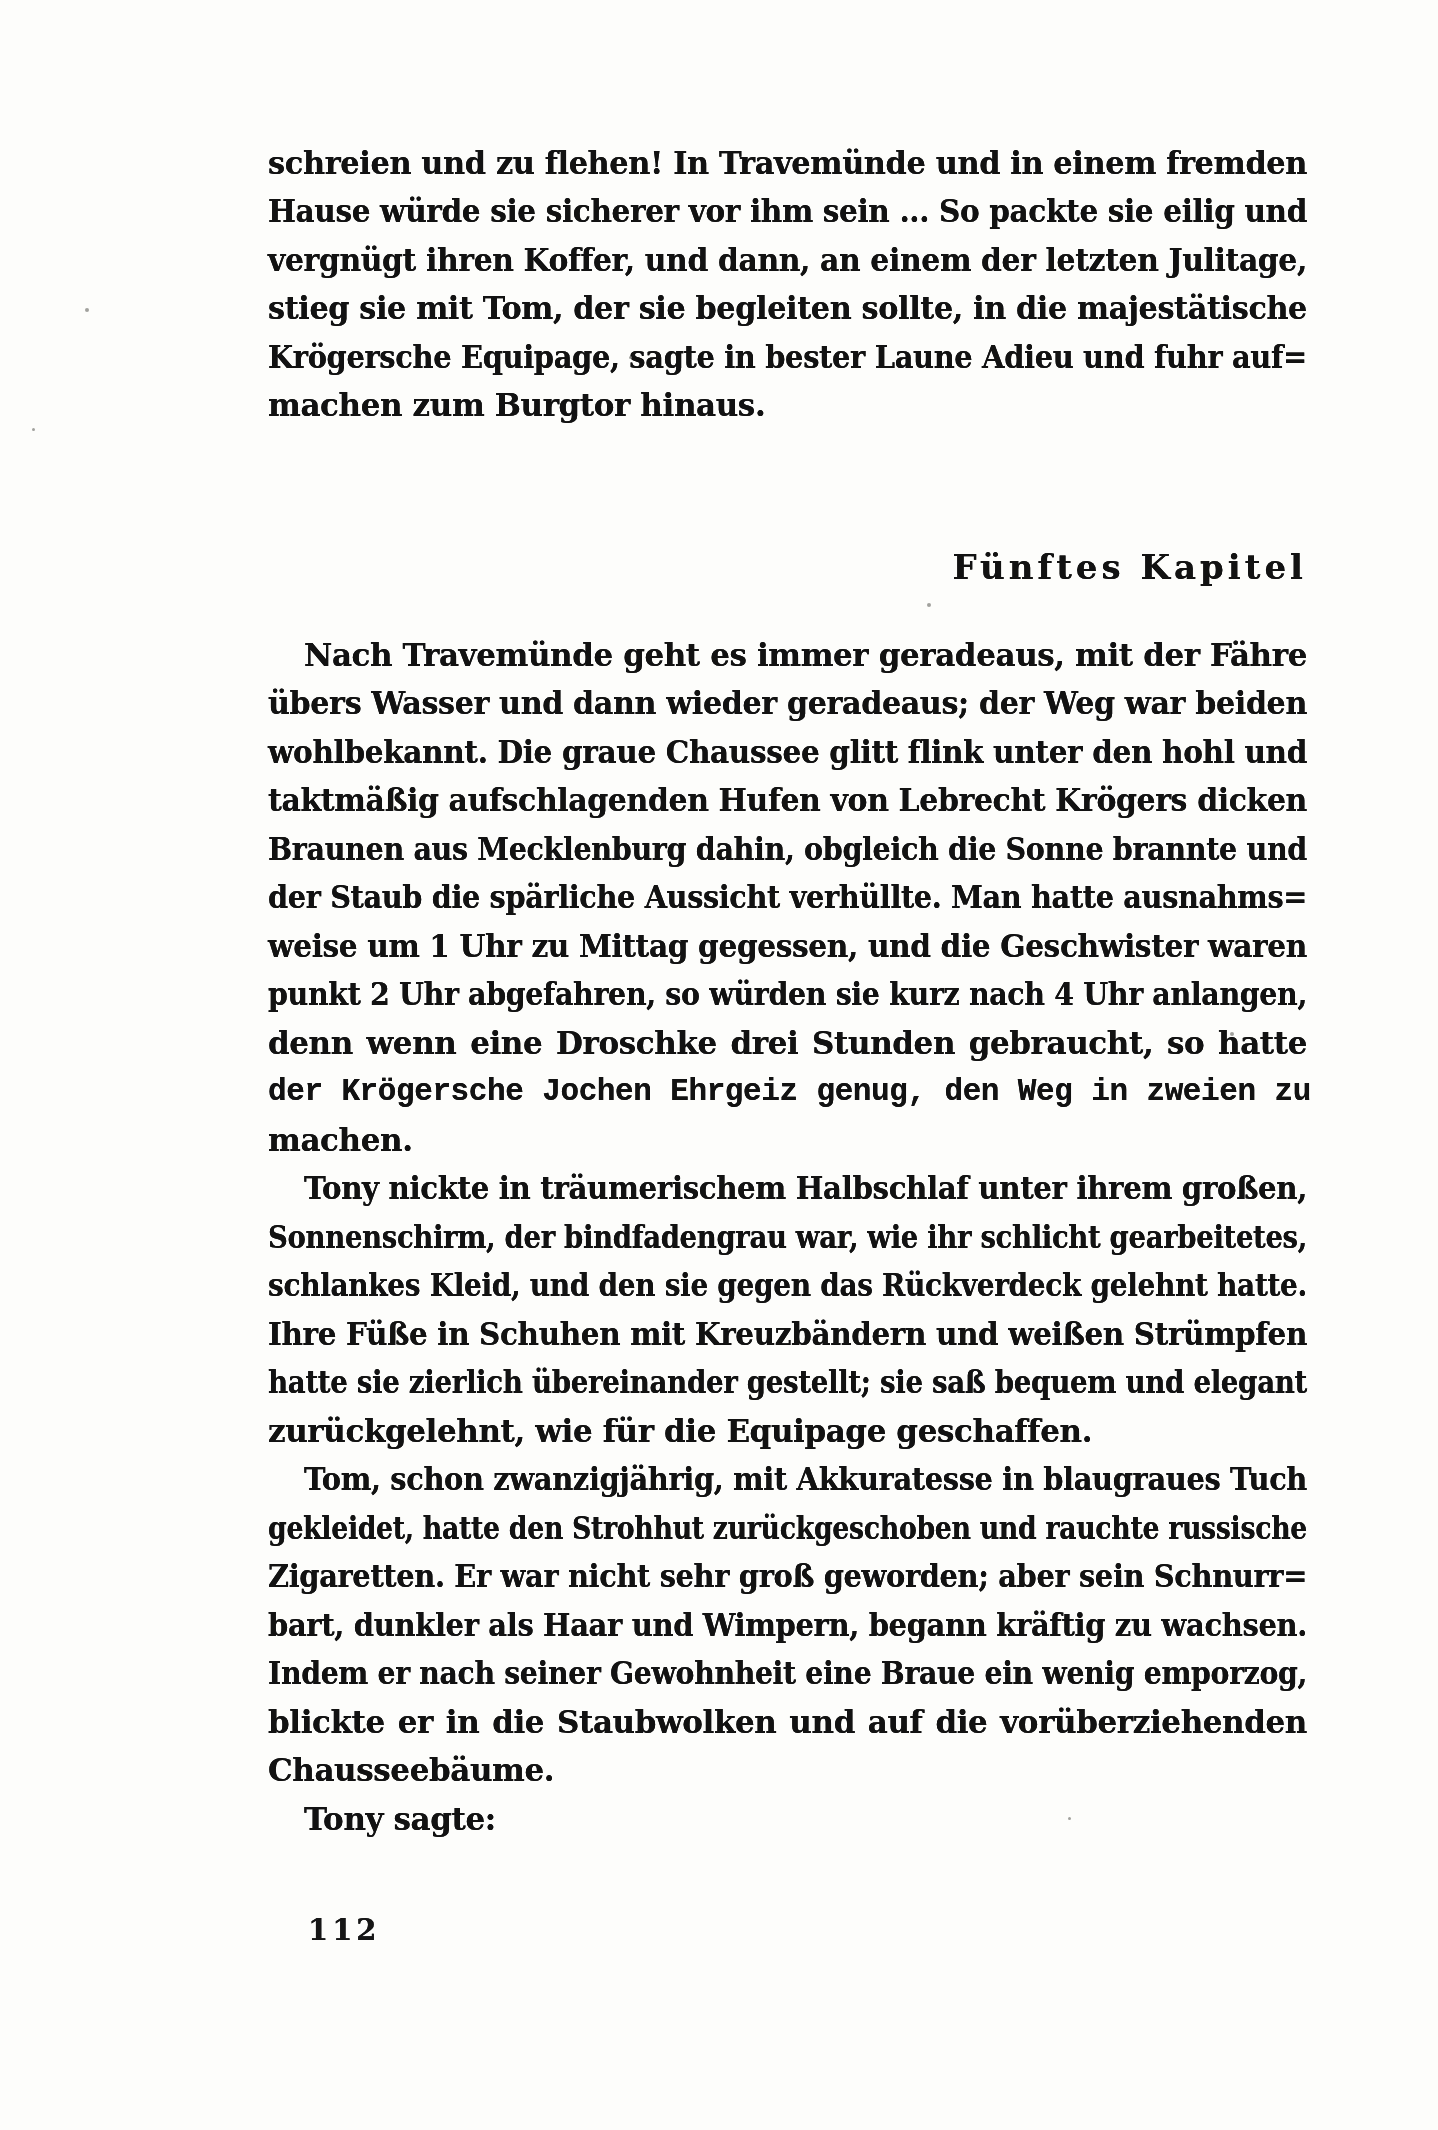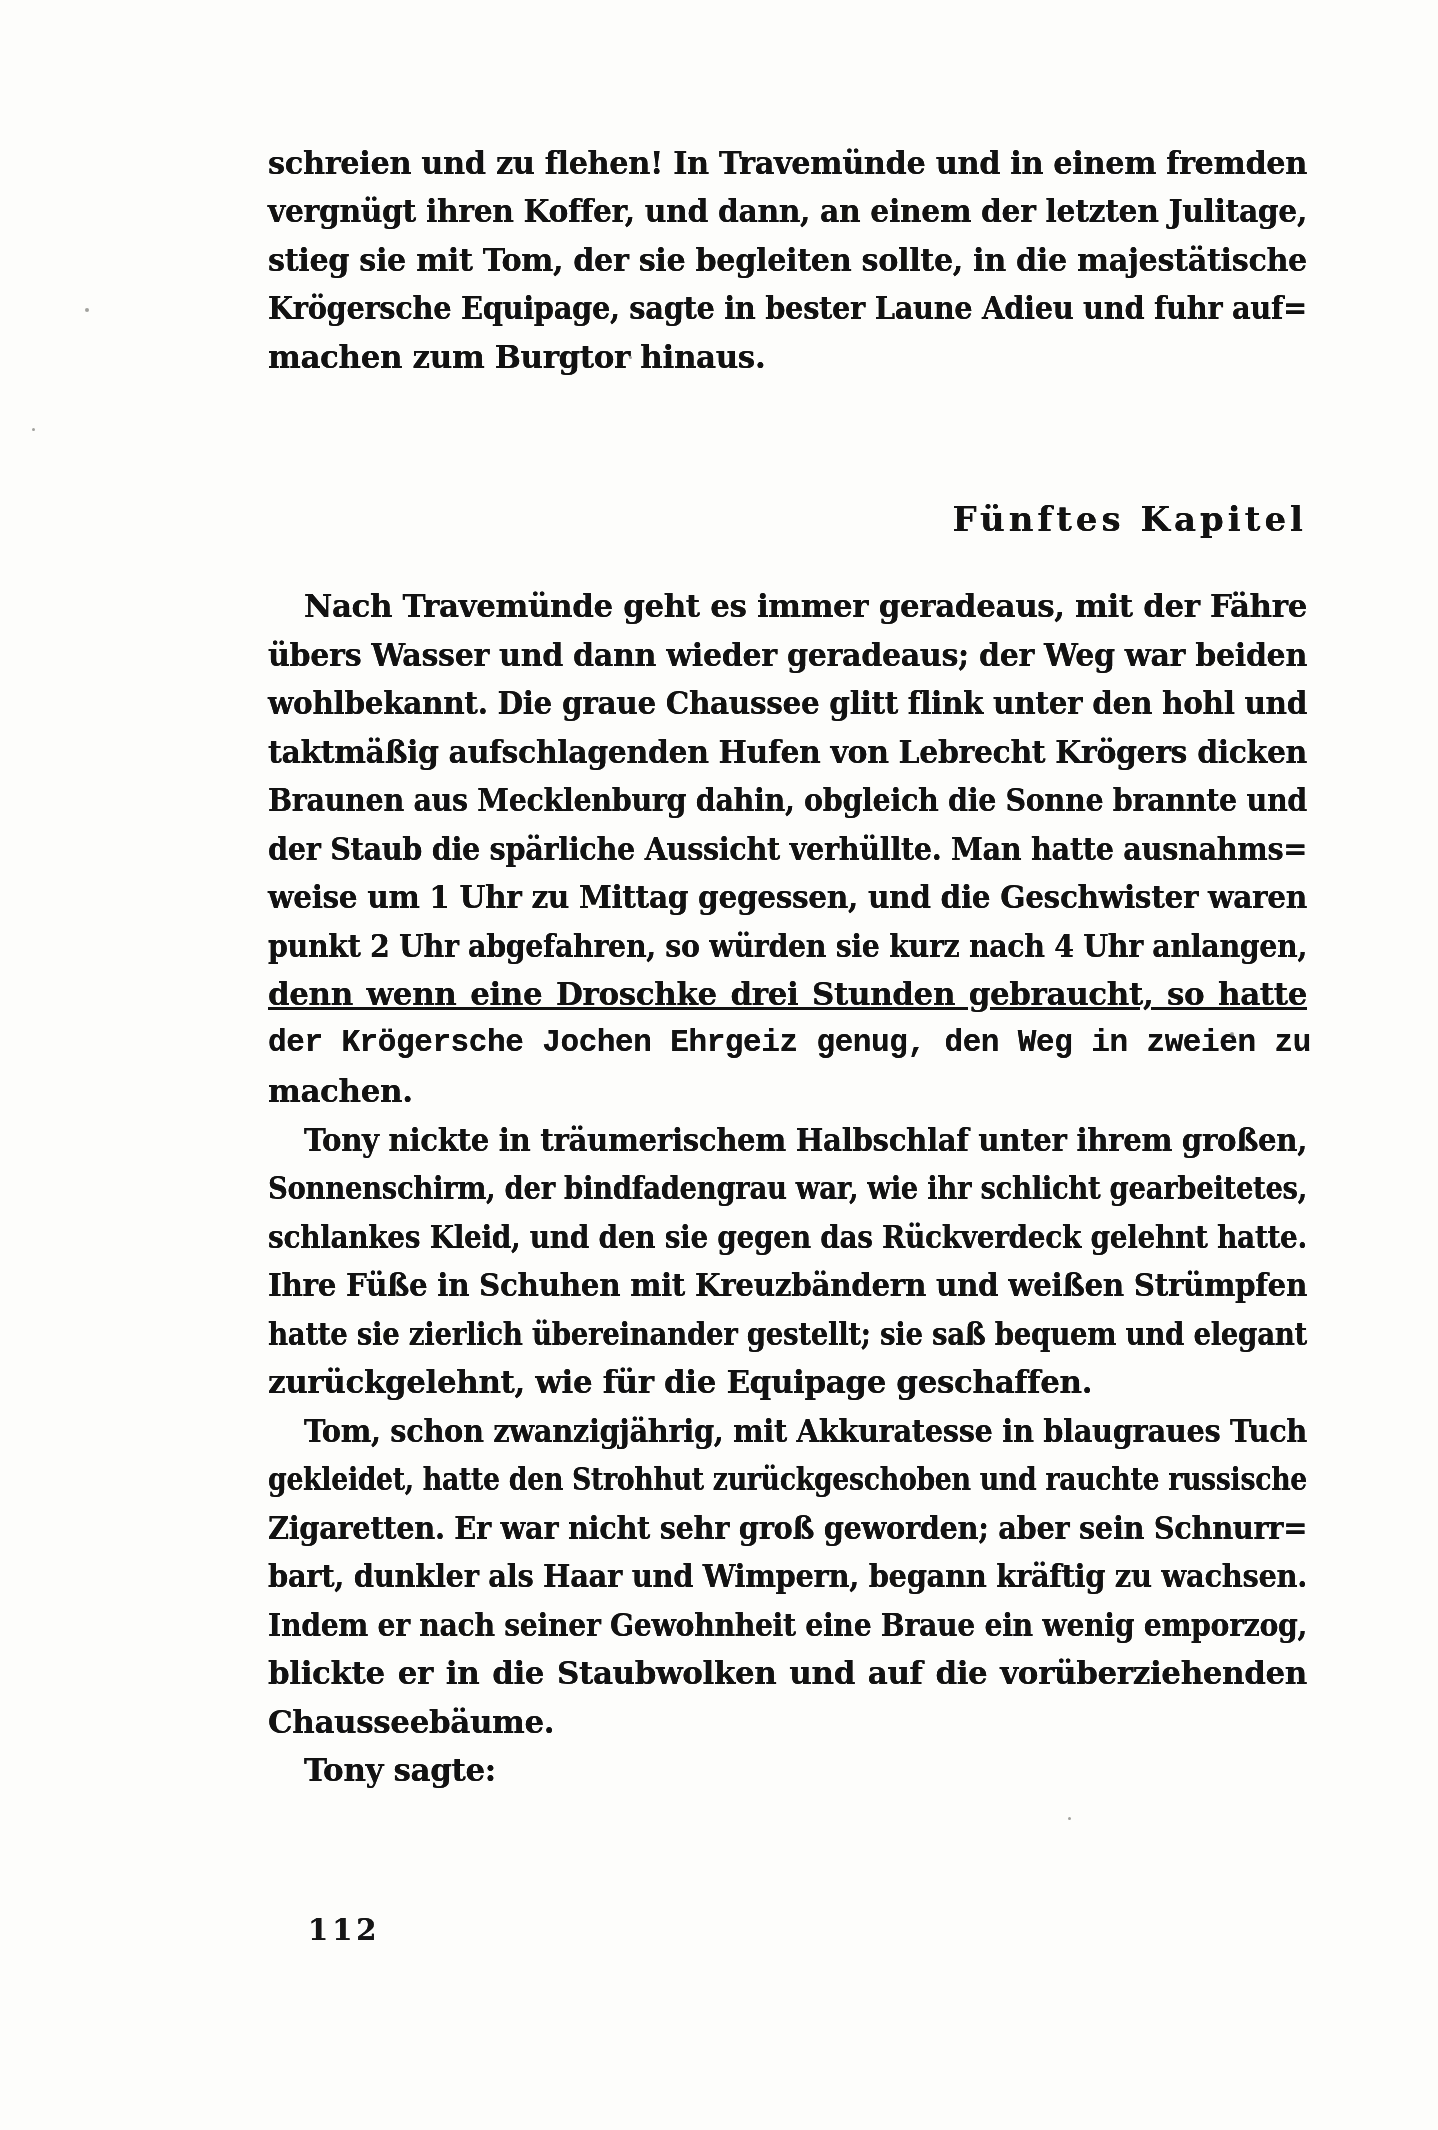--- a/index.html
+++ b/index.html
@@ -66,36 +66,37 @@
   }
 </style>
 </head>
 <body>
 
 <div class="page">
 
   <div class="text-column">
       <div class="para">
         <div class="line"><span class="line-text" style="transform-origin: left center; transform: scaleX(0.981969);">schreien und zu flehen! In Travemünde und in einem fremden</span></div>
+        <div class="line"><span class="line-text" style="transform-origin: left center; transform: scaleX(0.954141);">Hause würde sie sicherer vor ihm sein ... So packte sie eilig und</span></div>
         <div class="line"><span class="line-text" style="transform-origin: left center; transform: scaleX(0.963347);">vergnügt ihren Koffer, und dann, an einem der letzten Julitage,</span></div>
         <div class="line"><span class="line-text" style="transform-origin: left center; transform: scaleX(0.977882);">stieg sie mit Tom, der sie begleiten sollte, in die majestätische</span></div>
         <div class="line"><span class="line-text" style="transform-origin: left center; transform: scaleX(0.933618);">Krögersche Equipage, sagte in bester Laune Adieu und fuhr auf=</span></div>
         <div class="line"><span class="line-text">machen zum Burgtor hinaus.</span></div>
       </div>
       <div class="chapter-heading">Fünftes Kapitel</div>
       <div class="para">
         <div class="line"><span class="line-text" style="margin-left: 36px; transform-origin: left center; transform: scaleX(0.999595);">Nach Travemünde geht es immer geradeaus, mit der Fähre</span></div>
         <div class="line"><span class="line-text" style="transform-origin: left center; transform: scaleX(0.974015);">übers Wasser und dann wieder geradeaus; der Weg war beiden</span></div>
         <div class="line"><span class="line-text" style="transform-origin: left center; transform: scaleX(0.954483);">wohlbekannt. Die graue Chaussee glitt flink unter den hohl und</span></div>
         <div class="line"><span class="line-text" style="transform-origin: left center; transform: scaleX(0.966455);">taktmäßig aufschlagenden Hufen von Lebrecht Krögers dicken</span></div>
         <div class="line"><span class="line-text" style="transform-origin: left center; transform: scaleX(0.922927);">Braunen aus Mecklenburg dahin, obgleich die Sonne brannte und</span></div>
         <div class="line"><span class="line-text" style="transform-origin: left center; transform: scaleX(0.928313);">der Staub die spärliche Aussicht verhüllte. Man hatte ausnahms=</span></div>
         <div class="line"><span class="line-text" style="transform-origin: left center; transform: scaleX(0.956584);">weise um 1 Uhr zu Mittag gegessen, und die Geschwister waren</span></div>
         <div class="line"><span class="line-text" style="transform-origin: left center; transform: scaleX(0.919583);">punkt 2 Uhr abgefahren, so würden sie kurz nach 4 Uhr anlangen,</span></div>
-        <div class="line"><span class="line-text" style="word-spacing: 3.30859px; text-decoration: underline;">denn wenn eine Droschke drei Stunden gebraucht, so hatte</span></div>
+        <div class="line"><span class="line-text" style="word-spacing: 3.30859px;">denn wenn eine Droschke drei Stunden gebraucht, so hatte</span></div>
         <div class="line"><span class="line-text" style="word-spacing: 0.586806px; font-family: Liberation Mono, monospace;">der Krögersche Jochen Ehrgeiz genug, den Weg in zweien zu</span></div>
         <div class="line"><span class="line-text">machen.</span></div>
       </div>
       <div class="para">
         <div class="line"><span class="line-text" style="margin-left: 36px; transform-origin: left center; transform: scaleX(0.944597);">Tony nickte in träumerischem Halbschlaf unter ihrem großen,</span></div>
         <div class="line"><span class="line-text" style="transform-origin: left center; transform: scaleX(0.888746);">Sonnenschirm, der bindfadengrau war, wie ihr schlicht gearbeitetes,</span></div>
         <div class="line"><span class="line-text" style="transform-origin: left center; transform: scaleX(0.904658);">schlankes Kleid, und den sie gegen das Rückverdeck gelehnt hatte.</span></div>
         <div class="line"><span class="line-text" style="transform-origin: left center; transform: scaleX(0.951479);">Ihre Füße in Schuhen mit Kreuzbändern und weißen Strümpfen</span></div>
         <div class="line"><span class="line-text" style="transform-origin: left center; transform: scaleX(0.894196);">hatte sie zierlich übereinander gestellt; sie saß bequem und elegant</span></div>
         <div class="line"><span class="line-text">zurückgelehnt, wie für die Equipage geschaffen.</span></div>

